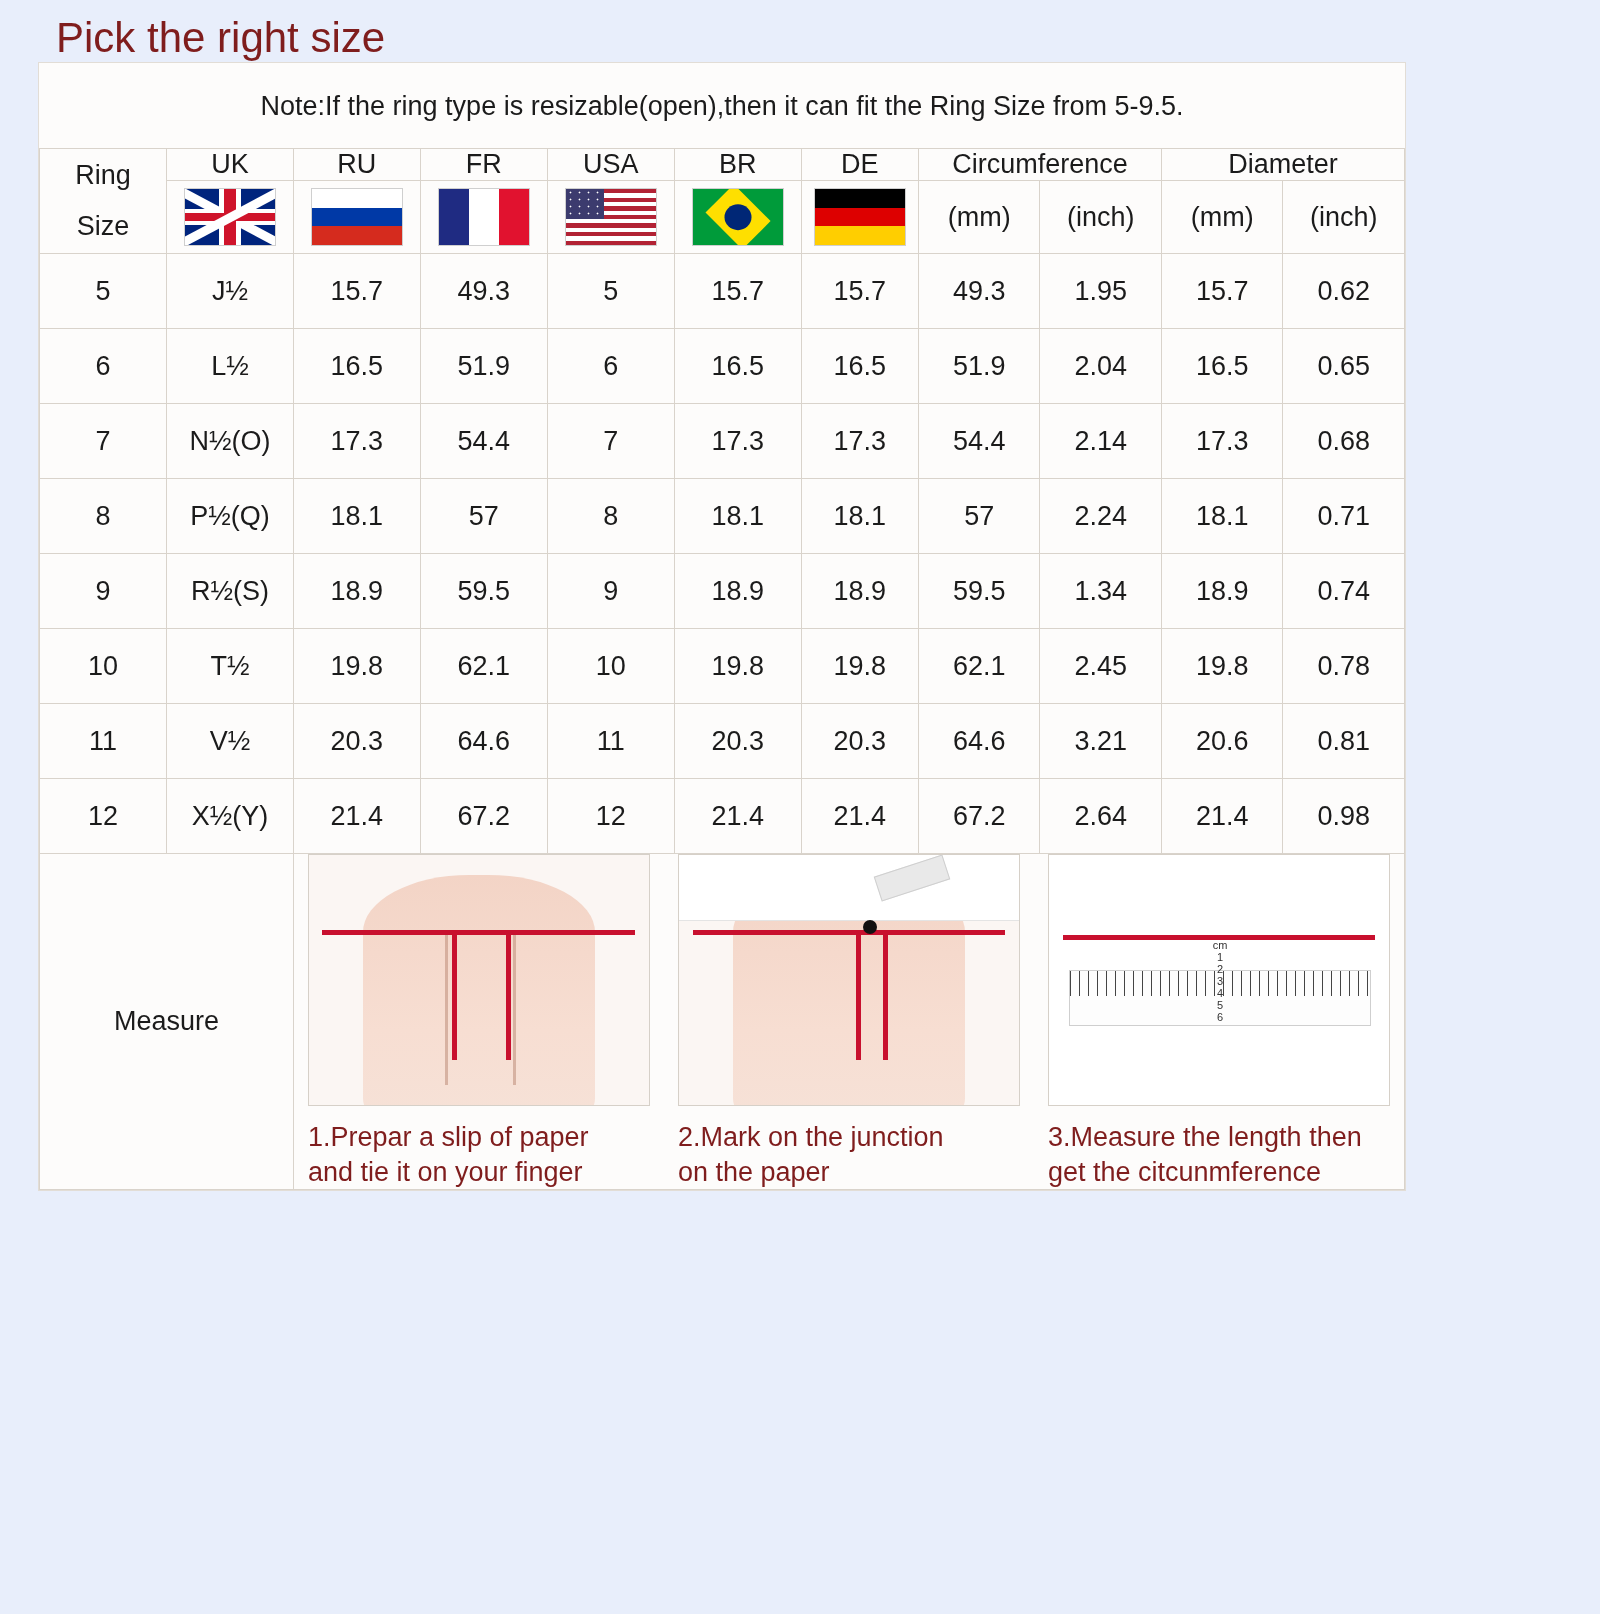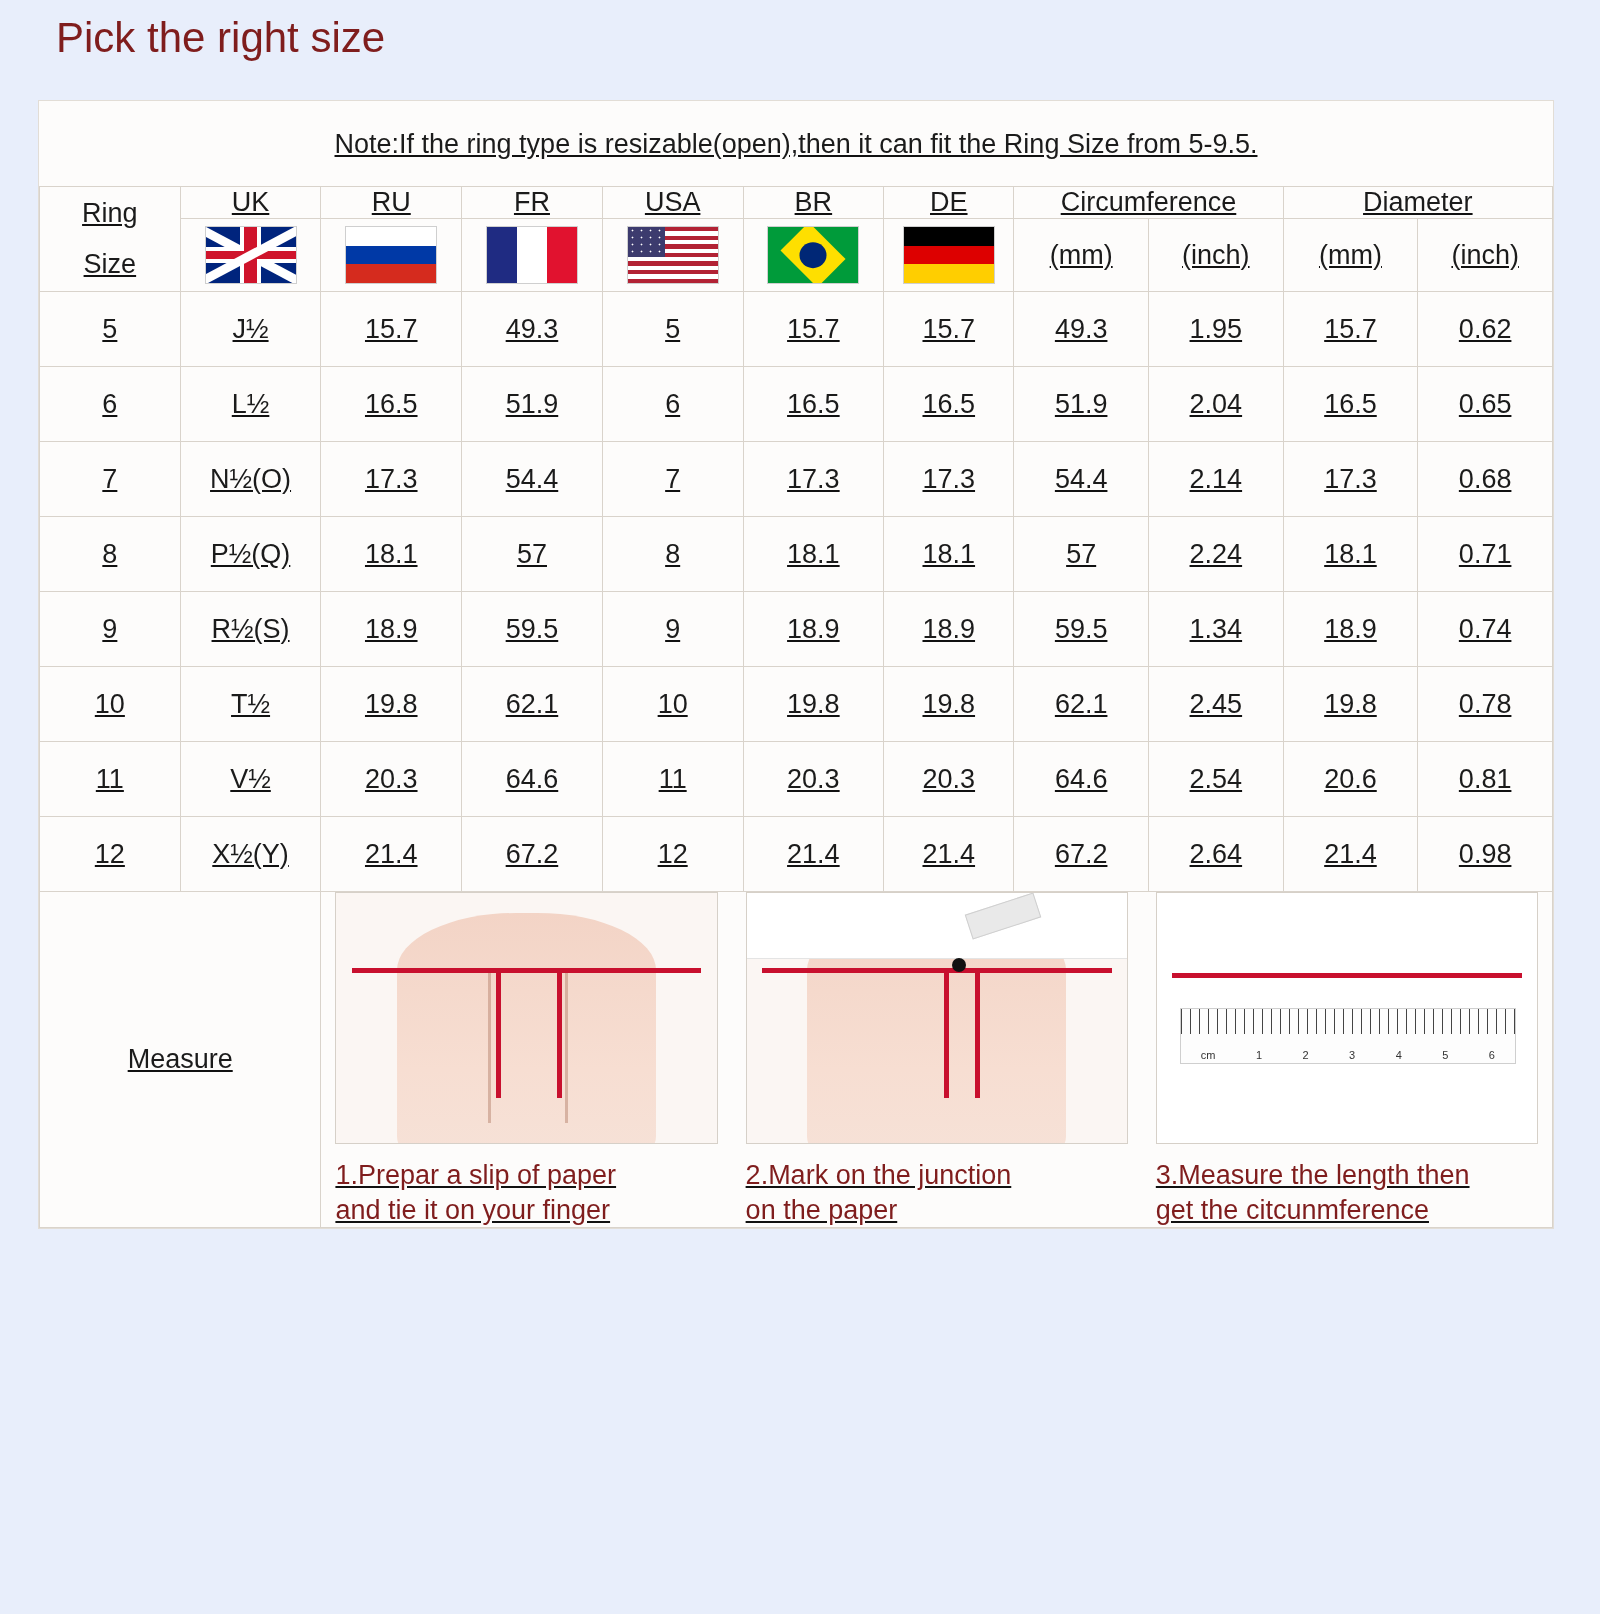--- a/index.html
+++ b/index.html
@@ -30,28 +30,26 @@
     margin: 45px 0 0 14px;
     line-height: 1.05;
   }
   .subtitle {
     font-size: 42px;
     color: #7f1d1d;
     margin: 14px 0 0 16px;
     font-weight: 400;
   }
   .card {
-    margin-top: 38px;
     background: #fdfcfb;
     border: 1px solid #e2ddd6;
     box-sizing: border-box;
     padding: 0;
-    width: 1516px;
+    width: 1368px;
     margin-left: -2px;
-    text-decoration: underline;
   }
   .note {
     text-align: center;
     font-size: 27px;
     color: #1b1b1b;
     padding: 28px 20px 26px 20px;
   }
   table.sizes {
     border-collapse: collapse;
     width: 100%;
@@ -291,20 +289,21 @@
   }
   .ruler-nums {
     position: absolute;
     left: 0;
     bottom: 2px;
     width: 100%;
     font-size: 11px;
     color: #333;
     display: flex;
     justify-content: space-around;
+    flex-direction: column;
   }
   .step-caption {
     font-size: 27px;
     line-height: 1.28;
     color: #7f1d1d;
     margin-top: 14px;
     text-align: left;
   }
 </style>
 </head>
@@ -460,21 +459,21 @@
         </tr>
         <tr>
           <td class="data-cell">11</td>
           <td class="data-cell">V½</td>
           <td class="data-cell">20.3</td>
           <td class="data-cell">64.6</td>
           <td class="data-cell">11</td>
           <td class="data-cell">20.3</td>
           <td class="data-cell">20.3</td>
           <td class="data-cell">64.6</td>
-          <td class="data-cell">2.54</td>
+          <td class="data-cell">3.21</td>
           <td class="data-cell">20.6</td>
           <td class="data-cell">0.81</td>
         </tr>
         <tr>
           <td class="data-cell">12</td>
           <td class="data-cell">X½(Y)</td>
           <td class="data-cell">21.4</td>
           <td class="data-cell">67.2</td>
           <td class="data-cell">12</td>
           <td class="data-cell">21.4</td>

